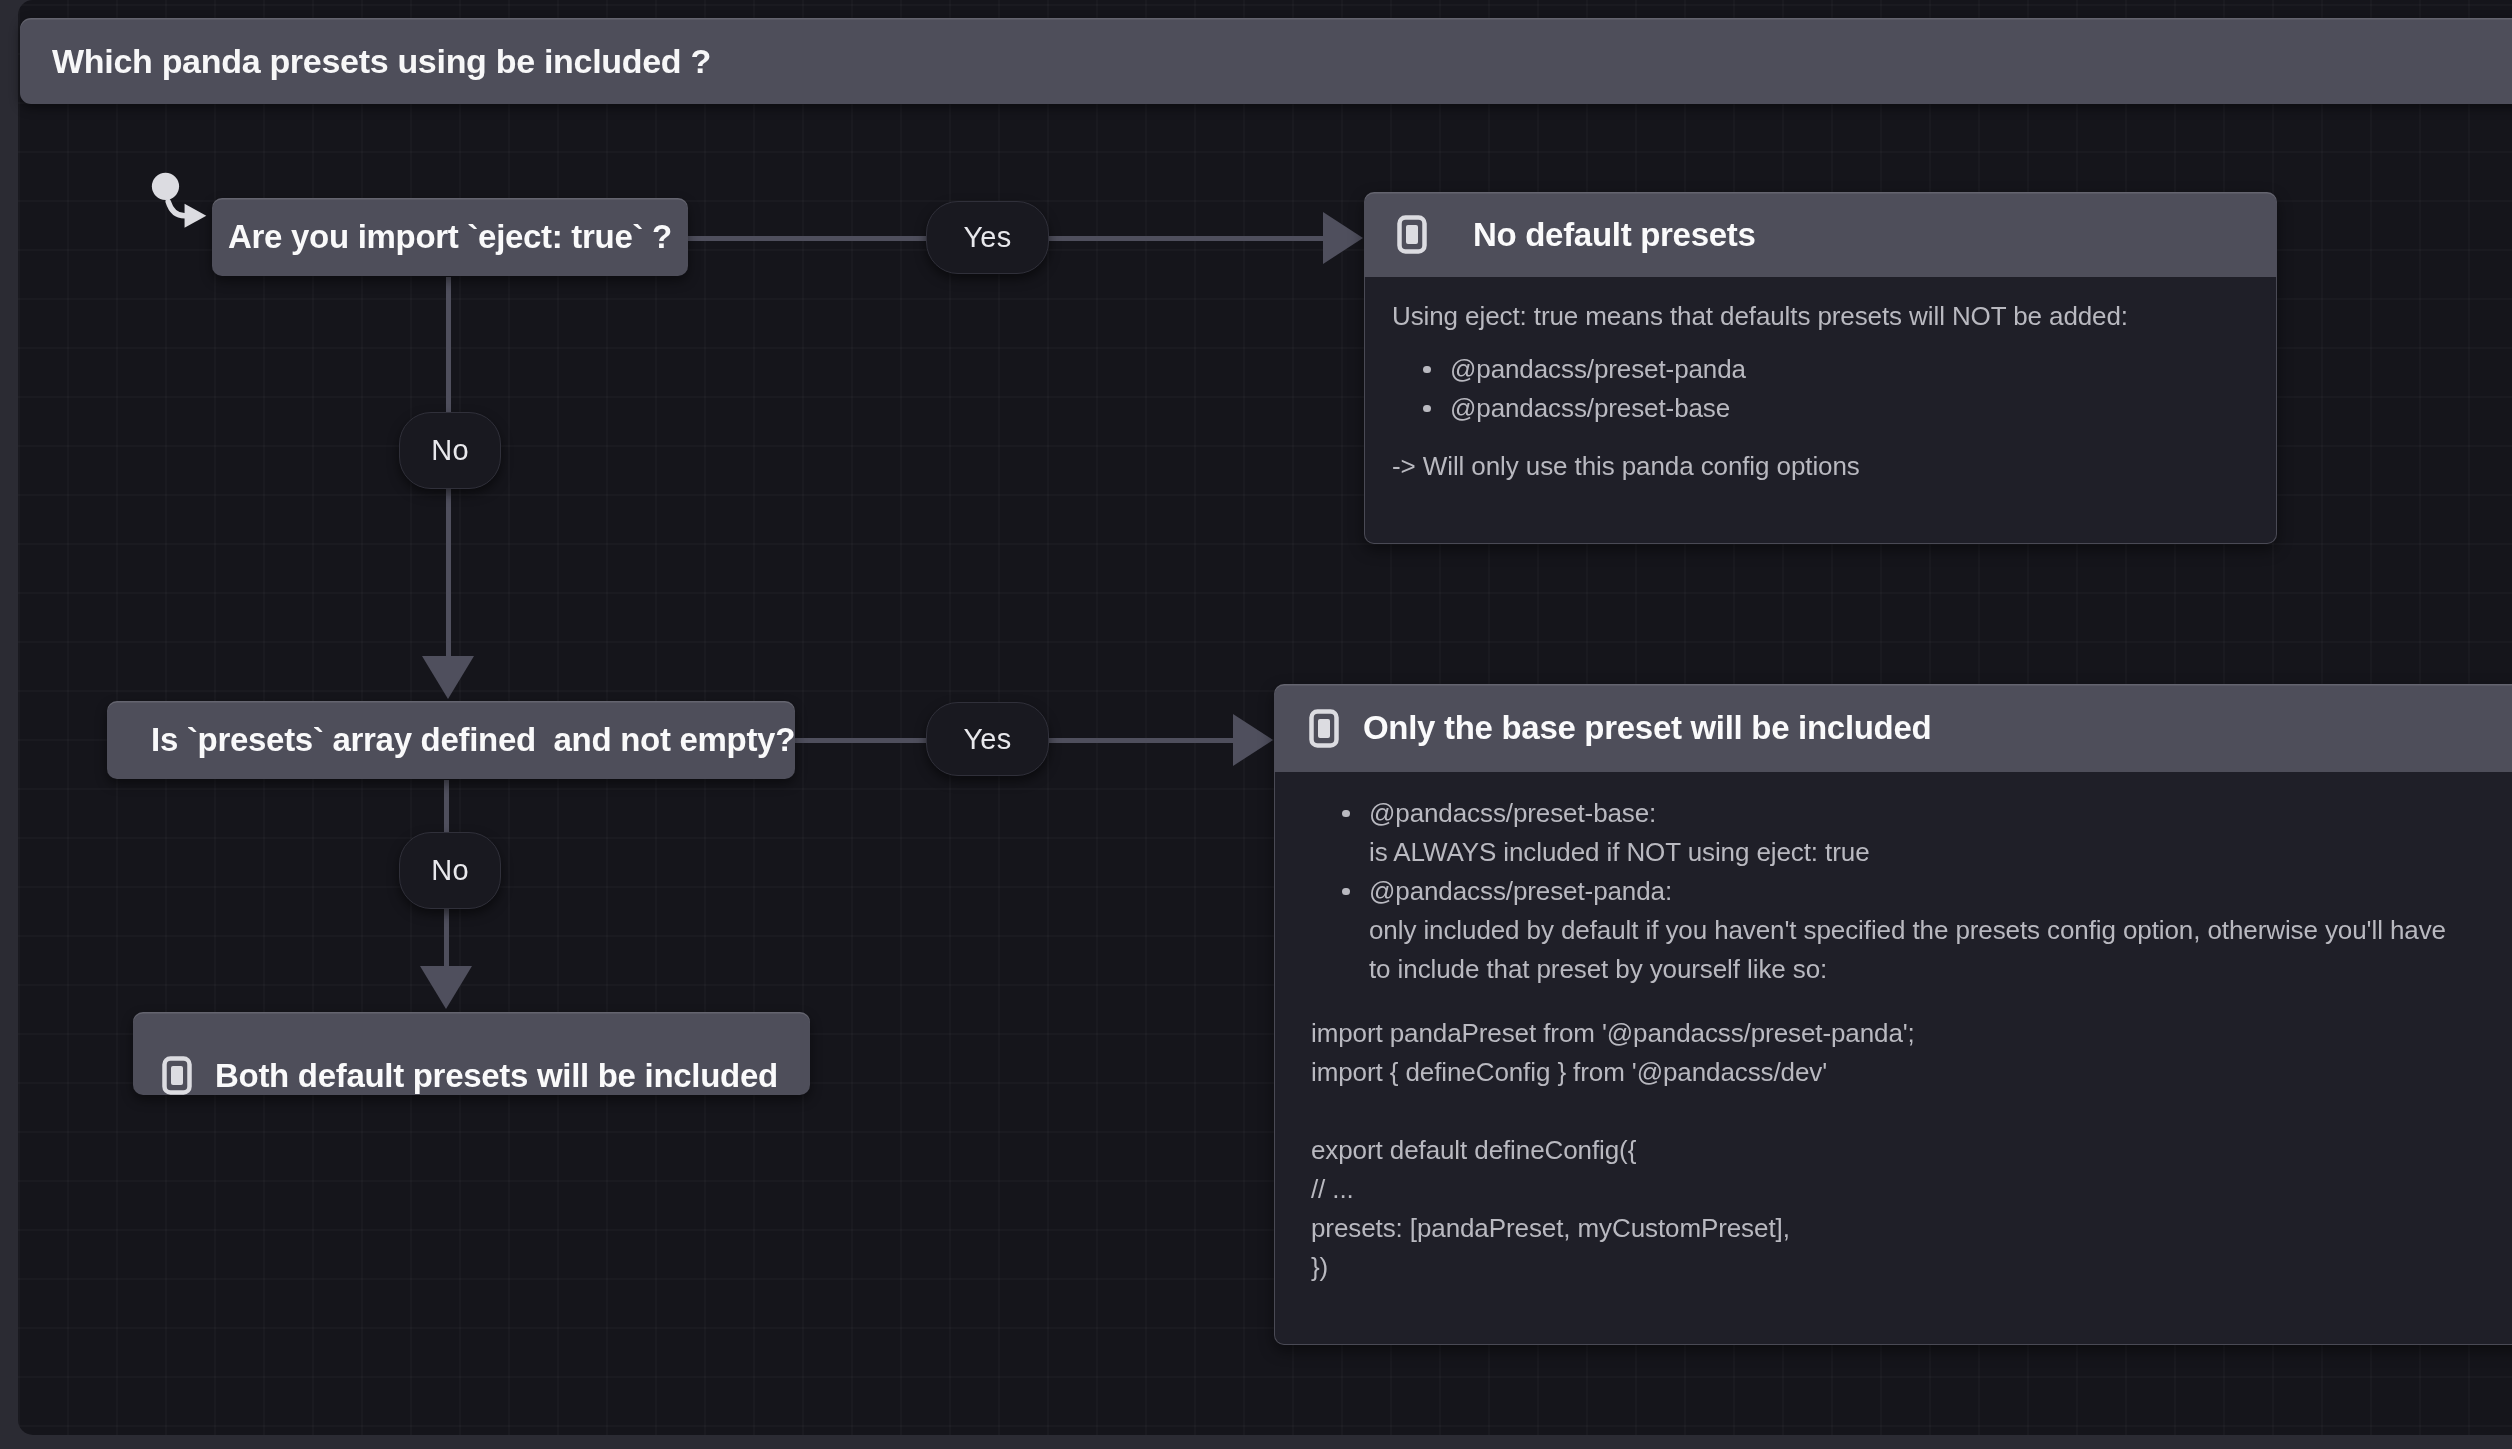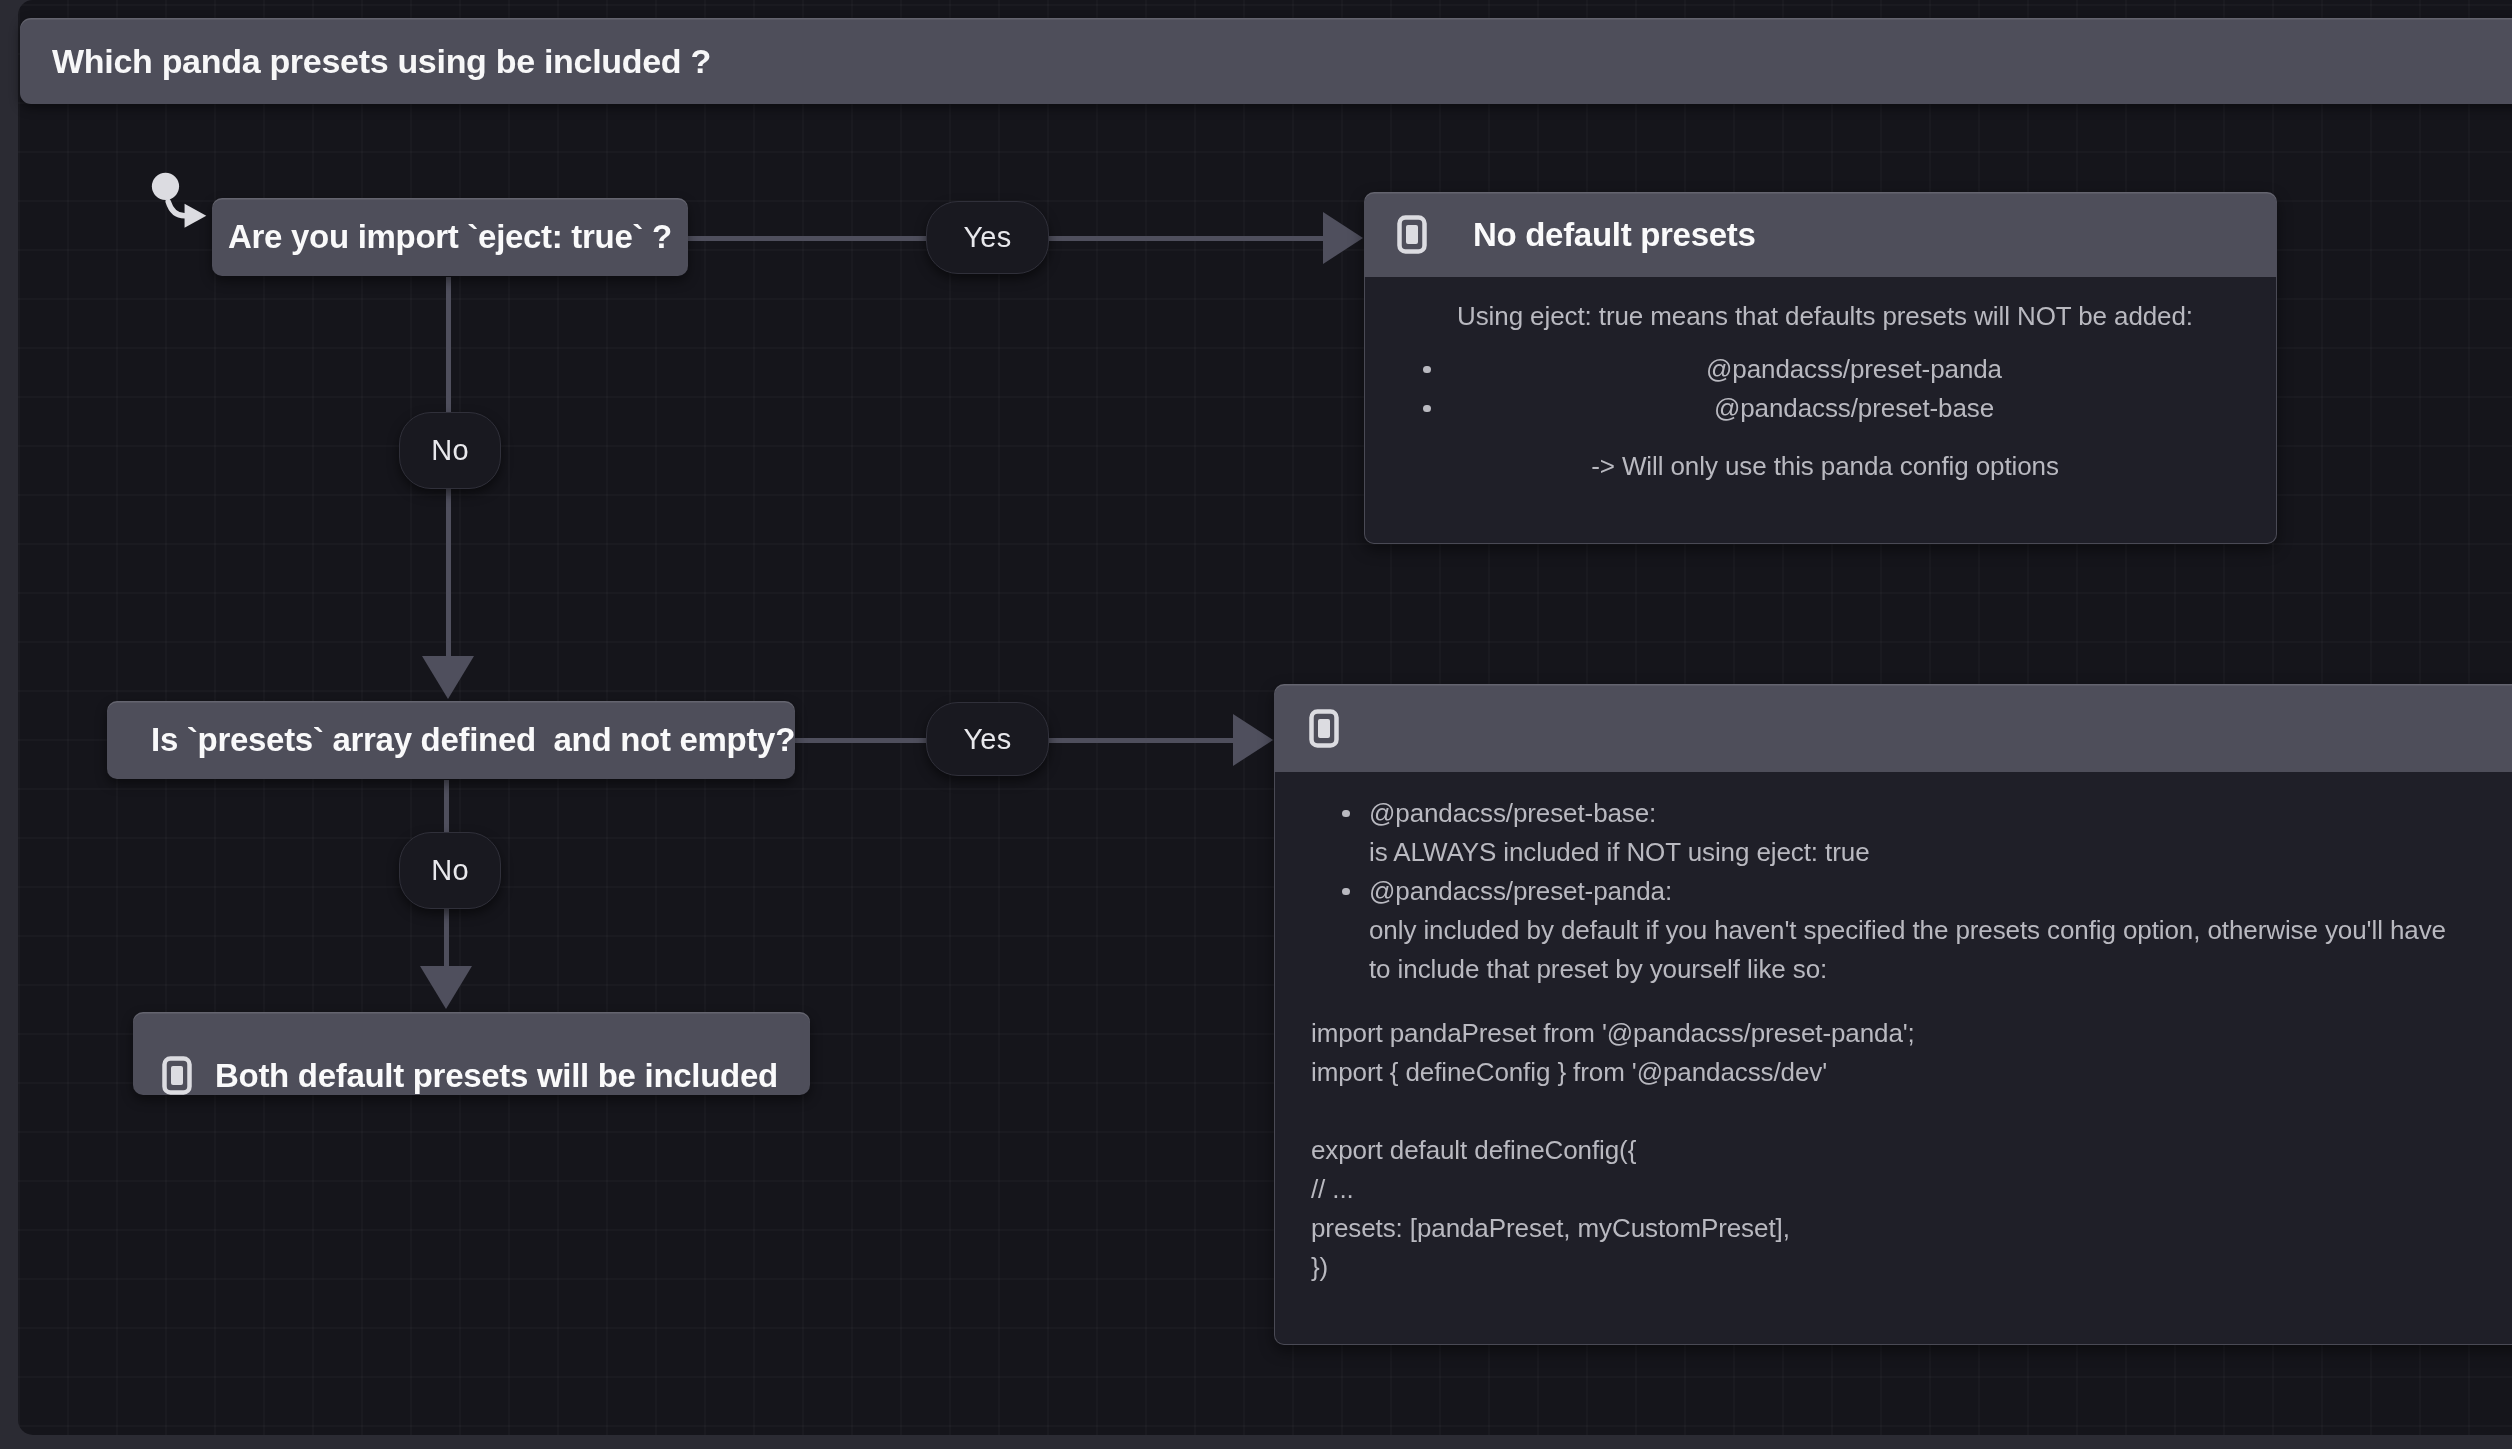--- a/index.html
+++ b/index.html
@@ -64,21 +64,21 @@
   .bullet-row::before{
     content:"";position:absolute;left:31px;top:15.6px;width:7.5px;height:7.5px;border-radius:50%;
     background:#b9b9c0;
   }
   .indent{padding-left:58px;}
   .code-line{min-height:39px;white-space:pre-wrap;}
   
   .box1{left:1364px;top:192px;width:913px;border-radius:10px;}
   .box1 .panel-header{height:85px;border-radius:10px 10px 0 0;padding-left:33px;gap:24px;}
   .box1 .panel-title{margin-left:22px;}
-  .box1 .panel-body{height:246px;border-radius:0 0 10px 10px;padding:20px 18px 0 27px;text-align:center;}
+  .box1 .panel-body{height:246px;border-radius:0 0 10px 10px;padding:20px 18px 0 27px;}
   .box1 .intro{margin-bottom:14px;}
   .box1 .note{margin-top:19px;}
   
   .box2{left:1274px;top:684px;width:1388px;border-radius:10px 3px 3px 10px;}
   .box2 .panel-header{height:88px;border-radius:10px 3px 0 0;padding-left:35px;}
   .box2 .panel-title{margin-left:24px;}
   .box2 .panel-body{height:550px;border-radius:0 0 3px 10px;padding:22px 20px 0 36px;}
   .box2 .item-desc{max-width:1236px;}
   .box2 .codeblock{margin-top:25px;}
   
@@ -158,20 +158,21 @@
   <div class="badge" style="left:399px;top:832px;width:100px;height:75px;">
     <span class="badge-label">No</span>
   </div>
 
   <div class="panel box2">
     <div class="panel-header">
       <svg class="frame-icon" width="30" height="39" viewBox="0 0 60 78">
         <rect x="5" y="5" width="50" height="68" rx="12" fill="none" stroke="#dcdce1" stroke-width="9"></rect>
         <rect x="18" y="20" width="24" height="38" rx="4" fill="#dcdce1"></rect>
       </svg>
+      <span class="panel-title">Only the base preset will be included</span>
     </div>
     <div class="panel-body">
       <div class="bullet-row">@pandacss/preset-base:</div>
       <div class="indent item-desc">is ALWAYS included if NOT using eject: true</div>
       <div class="bullet-row">@pandacss/preset-panda:</div>
       <div class="indent item-desc">only included by default if you haven't specified the presets config option, otherwise you'll have</div>
       <div class="indent item-desc">to include that preset by yourself like so:</div>
       <div class="codeblock">
         <div class="code-line">import pandaPreset from '@pandacss/preset-panda';</div>
         <div class="code-line">import { defineConfig } from '@pandacss/dev'</div>

